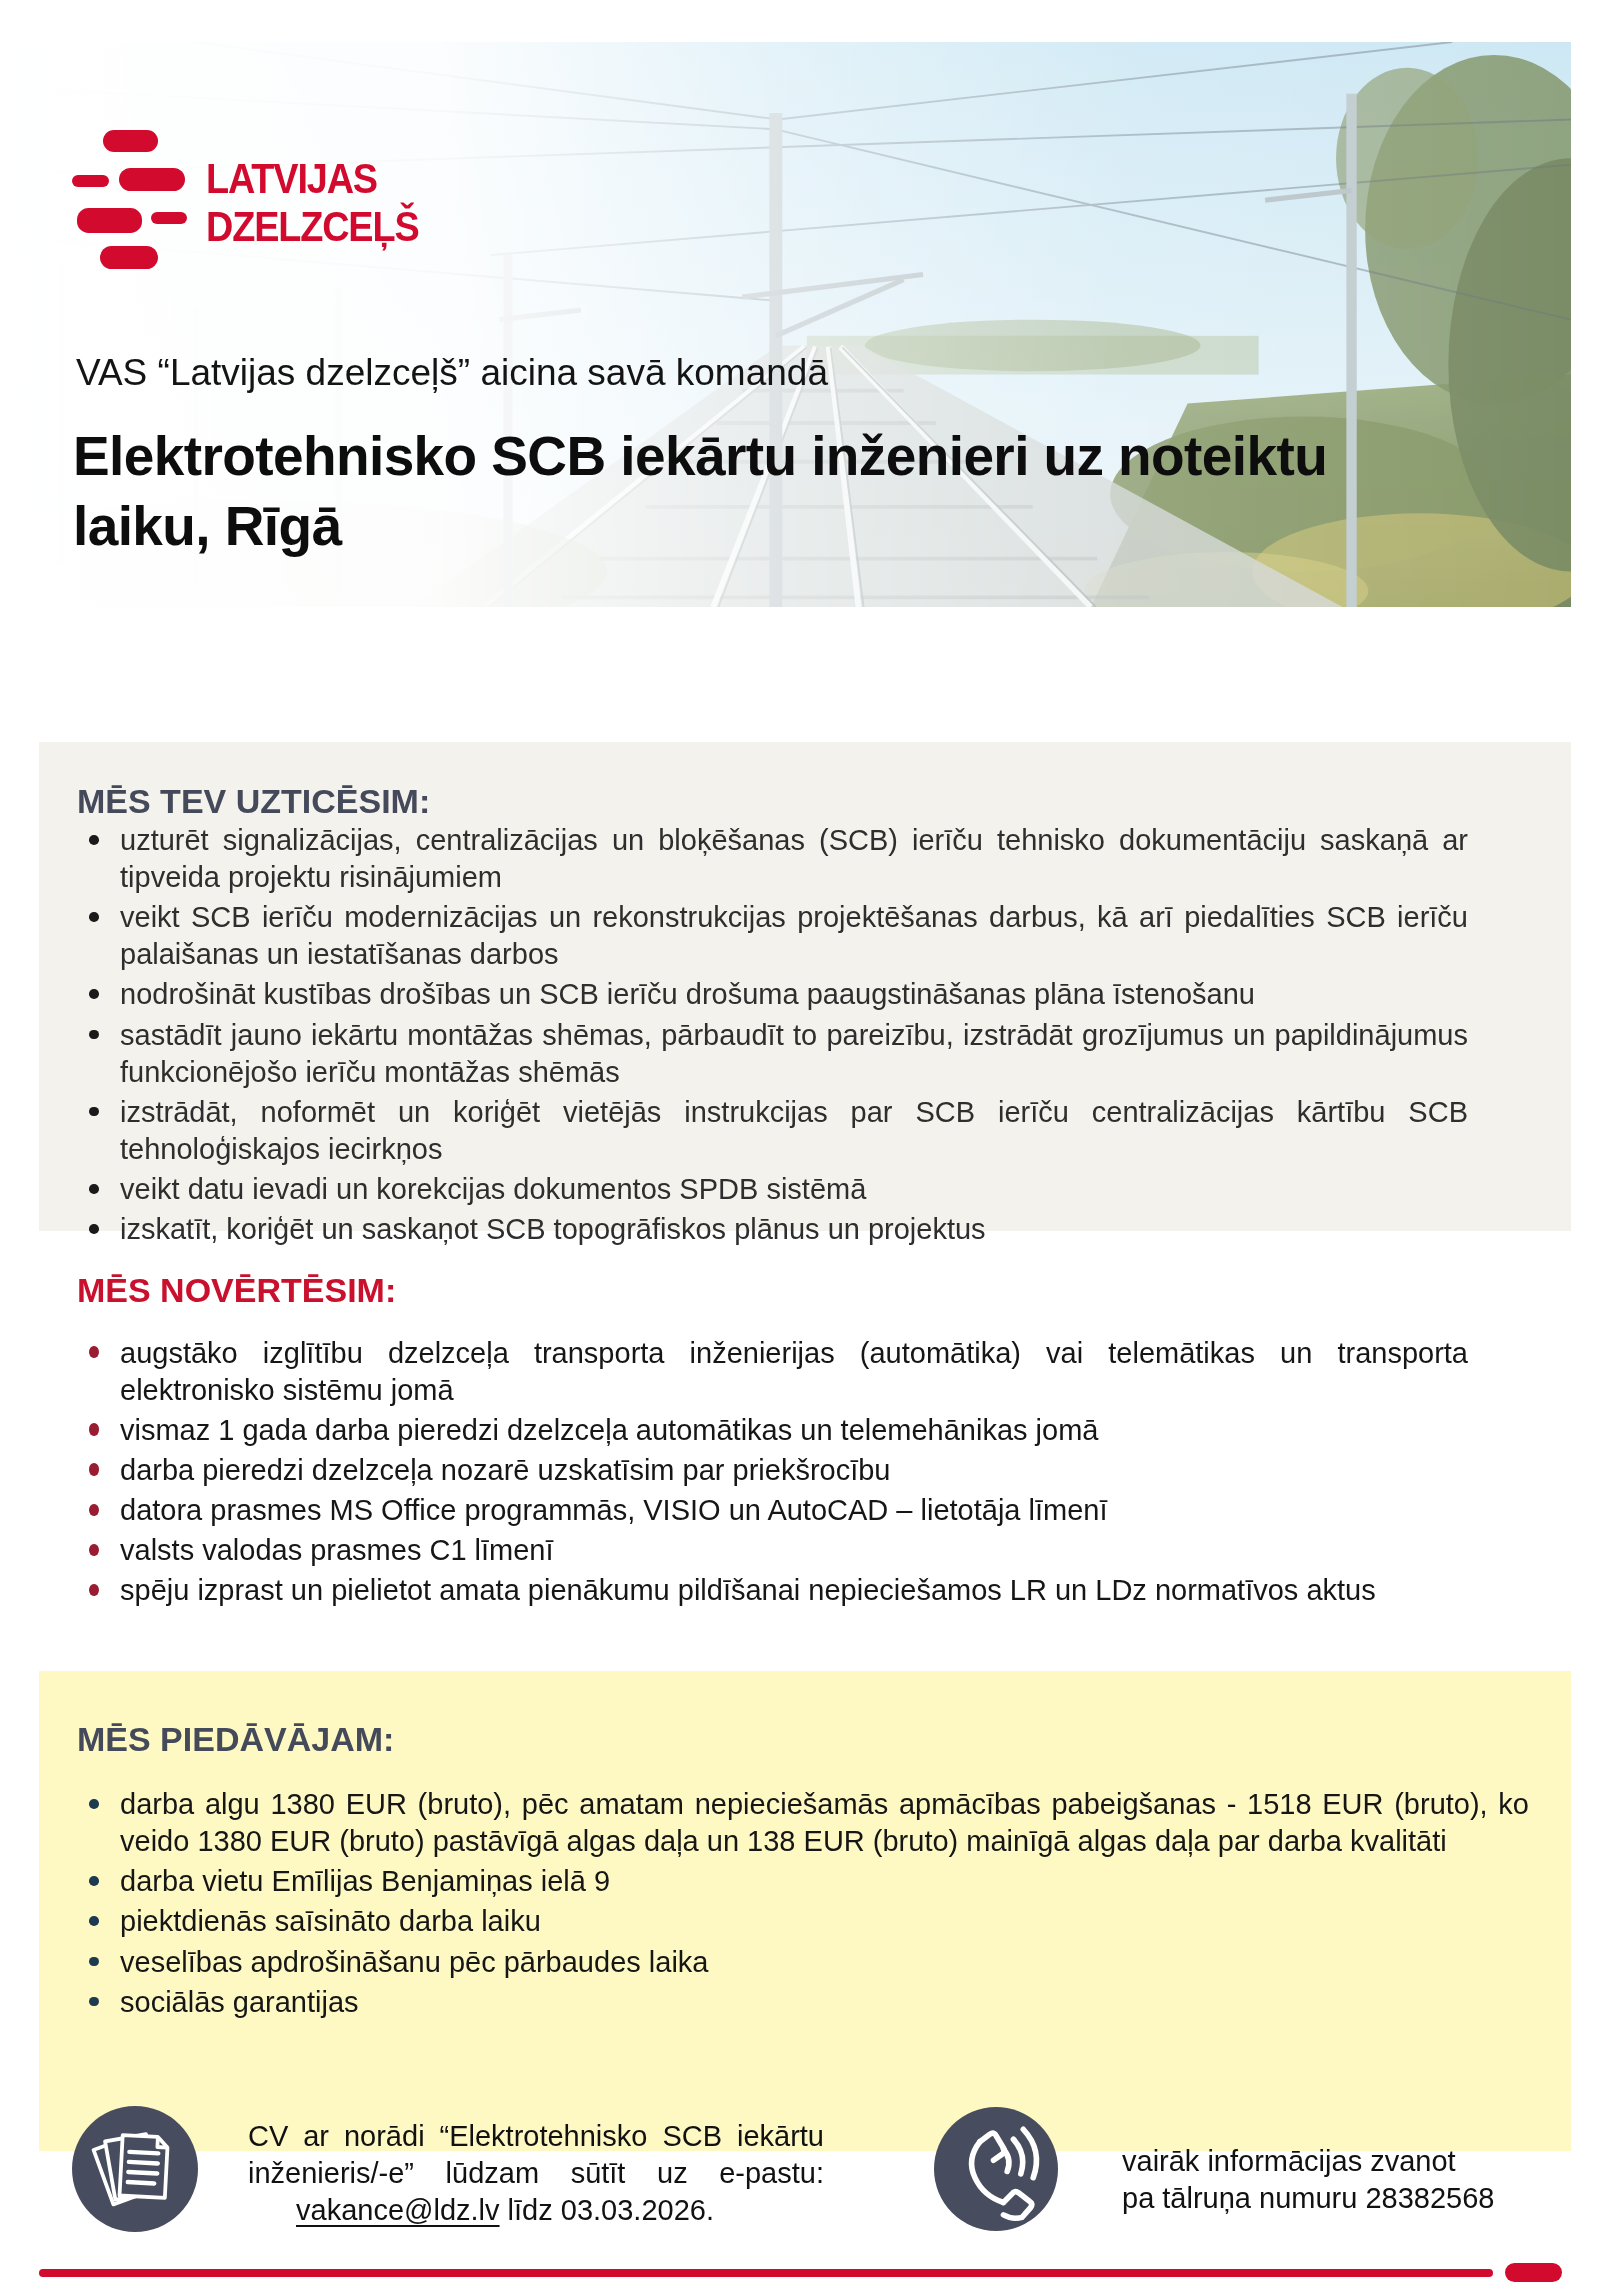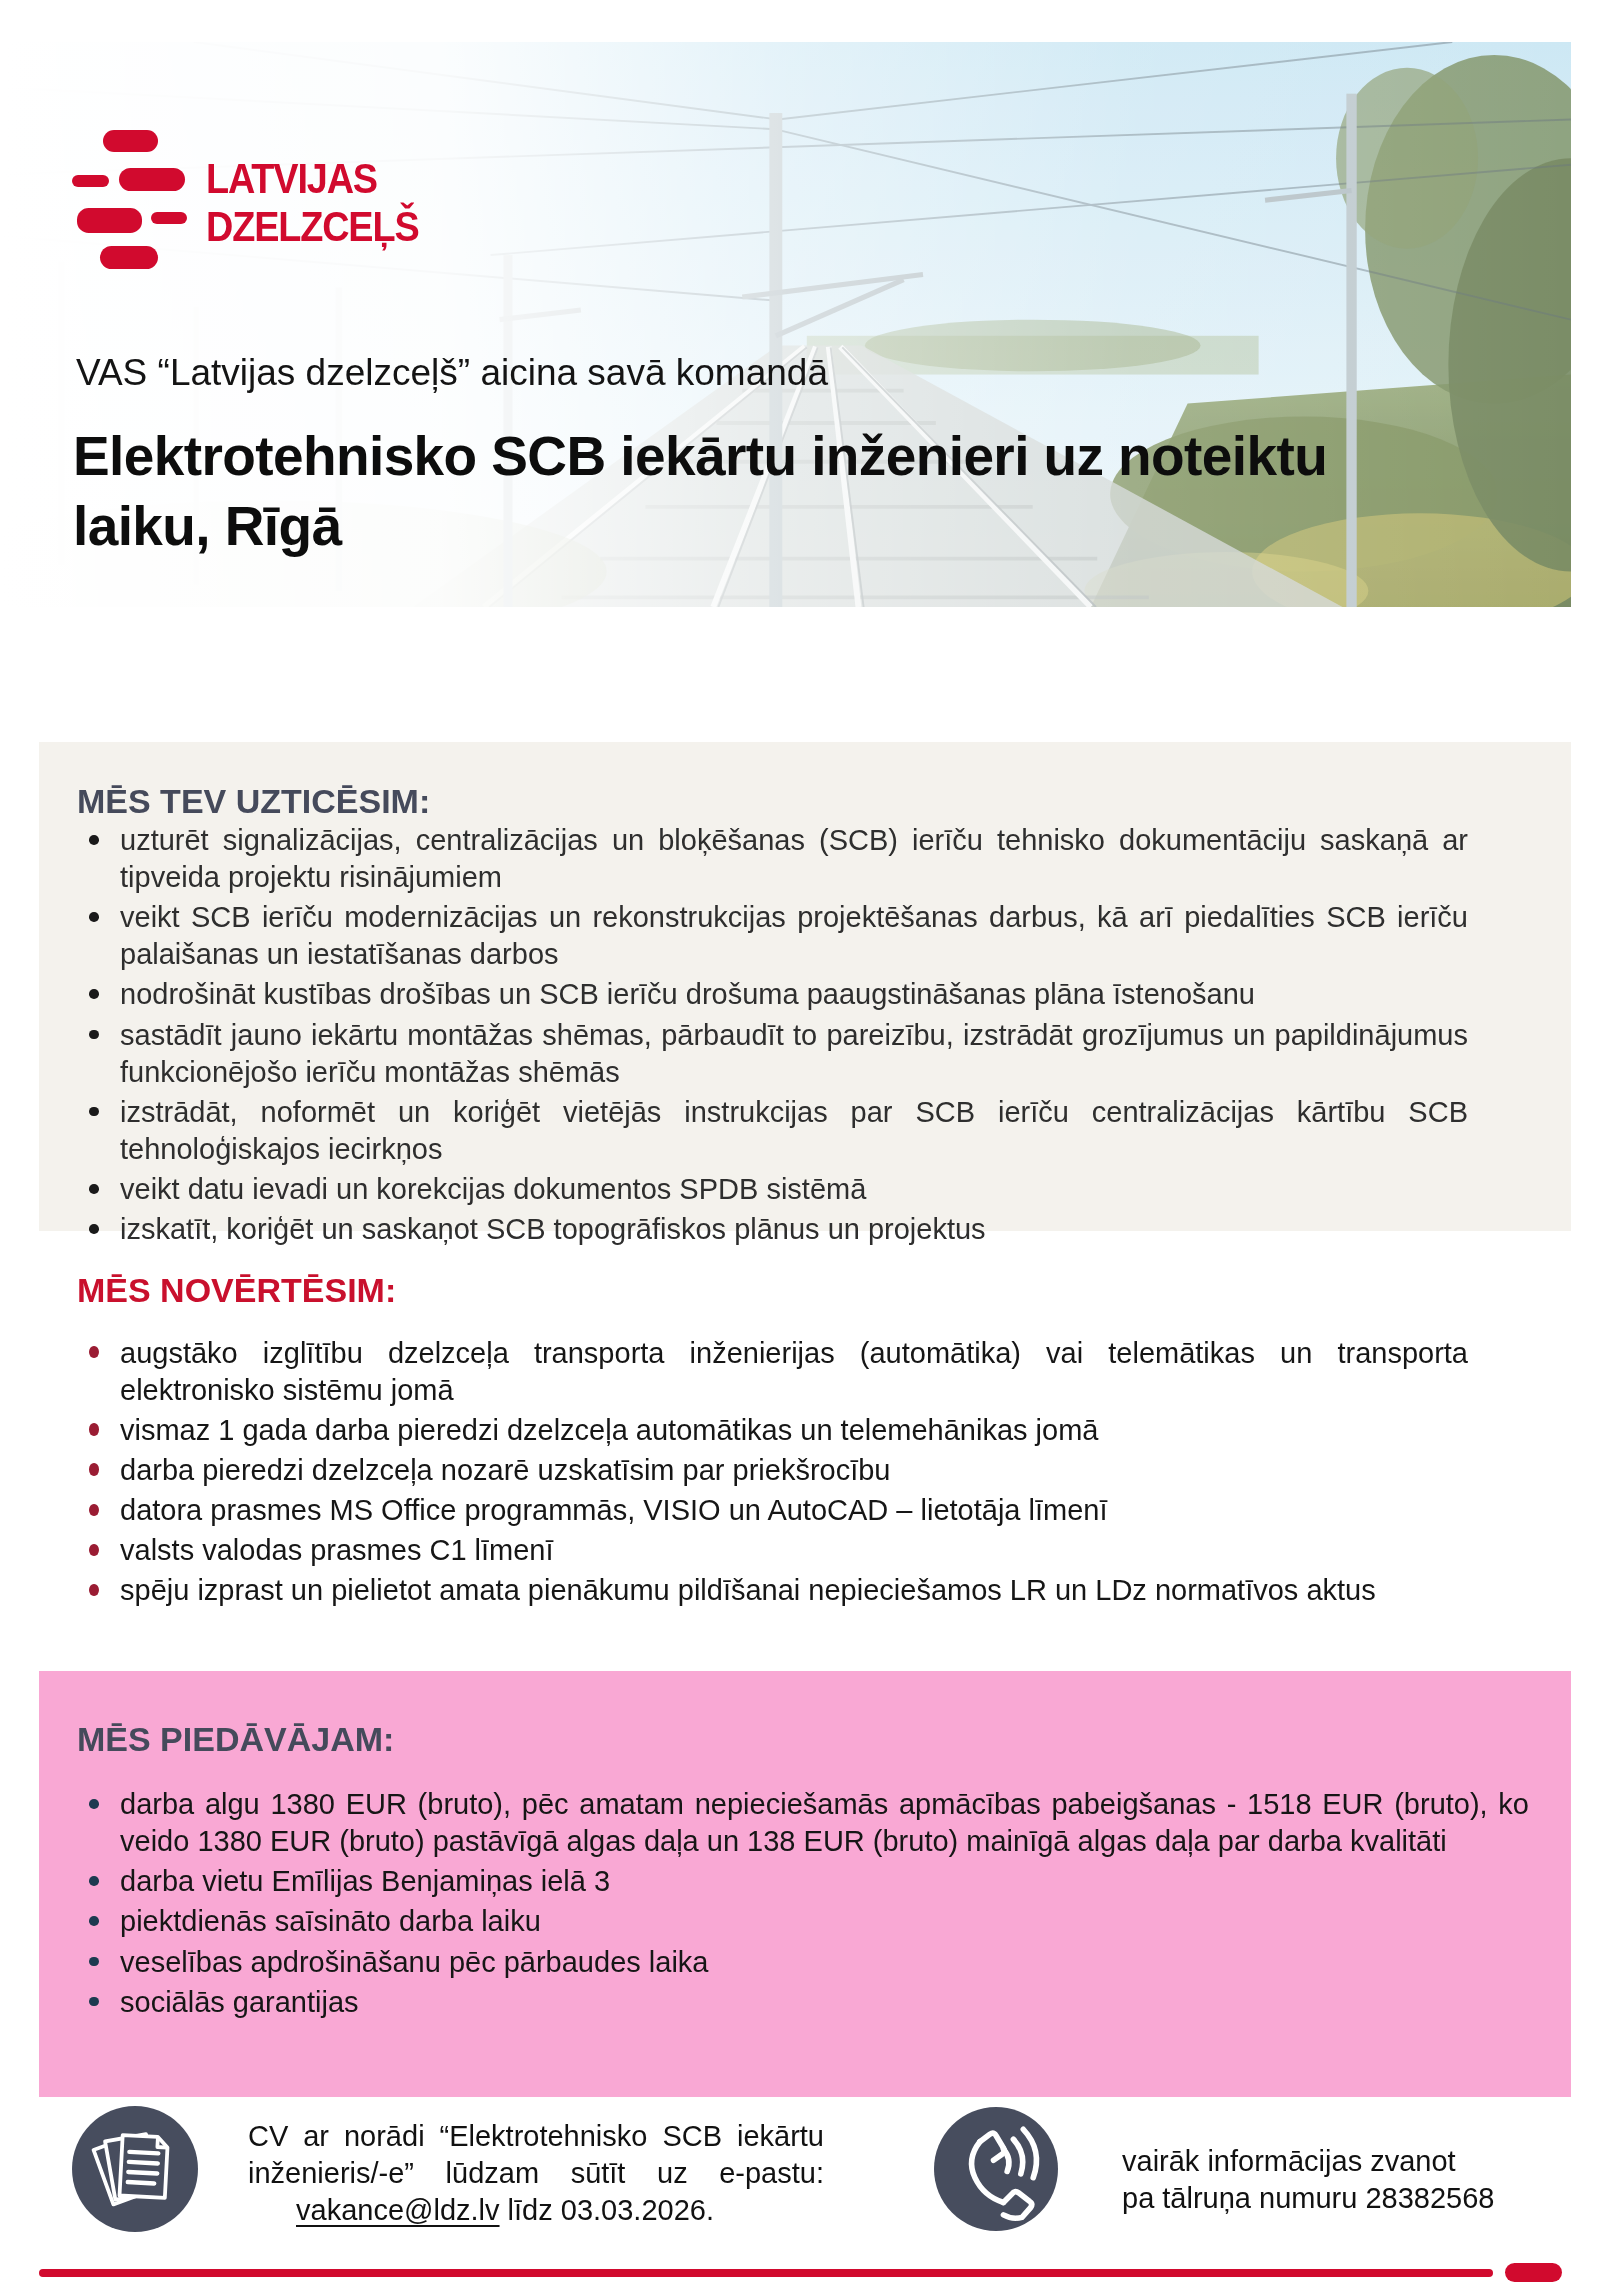--- a/index.html
+++ b/index.html
@@ -26,21 +26,21 @@
 
   
   .subtitle{position:absolute;left:76px;top:352px;font-size:37px;color:#141414;}
   .big-title{position:absolute;left:73px;top:421px;font-size:55px;font-weight:700;
              color:#0d0d0d;line-height:70px;letter-spacing:-0.6px;white-space:nowrap;}
 
   
   .panel{position:absolute;left:39px;width:1532px;box-sizing:border-box;}
   .panel-entrust{top:742px;height:489px;background:#f4f2ed;padding:39px 103px 0 37px;}
   .section-value{top:1270px;height:323px;background:transparent;padding:0 103px 0 37px;}
-  .panel-offer{top:1671px;height:426px;background:#f9a8d4;padding:48px 42px 0 37px;}
+  .panel-offer{top:1671px;height:480px;background:#fef9c3;padding:48px 42px 0 37px;}
 
   .sec-title{margin:1px;font-size:34px;font-weight:700;letter-spacing:0px;}
   .panel-entrust .sec-title{color:#454a5b;}
   .section-value .sec-title{color:#c9102d;}
   .panel-offer .sec-title{color:#454a5b;}
 
   ul.blist{list-style:none;margin:0;padding:0;}
   .panel-entrust ul.blist{margin-top:0;}
   .section-value ul.blist{margin-top:24.5px;}
   .panel-offer ul.blist{margin-top:27px;}
@@ -247,21 +247,21 @@
 
   <section class="panel panel-offer">
     <h2 class="sec-title">MĒS PIEDĀVĀJAM:</h2>
     <ul class="blist">
       <li>
           <span class="dot"></span>
           <p>darba algu 1380 EUR (bruto), pēc amatam nepieciešamās apmācības pabeigšanas - 1518 EUR (bruto), ko veido 1380 EUR (bruto) pastāvīgā algas daļa un 138 EUR (bruto) mainīgā algas daļa par darba kvalitāti</p>
         </li>
       <li>
           <span class="dot"></span>
-          <p>darba vietu Emīlijas Benjamiņas ielā 3</p>
+          <p>darba vietu Emīlijas Benjamiņas ielā 9</p>
         </li>
       <li>
           <span class="dot"></span>
           <p>piektdienās saīsināto darba laiku</p>
         </li>
       <li>
           <span class="dot"></span>
           <p>veselības apdrošināšanu pēc pārbaudes laika</p>
         </li>
       <li>

